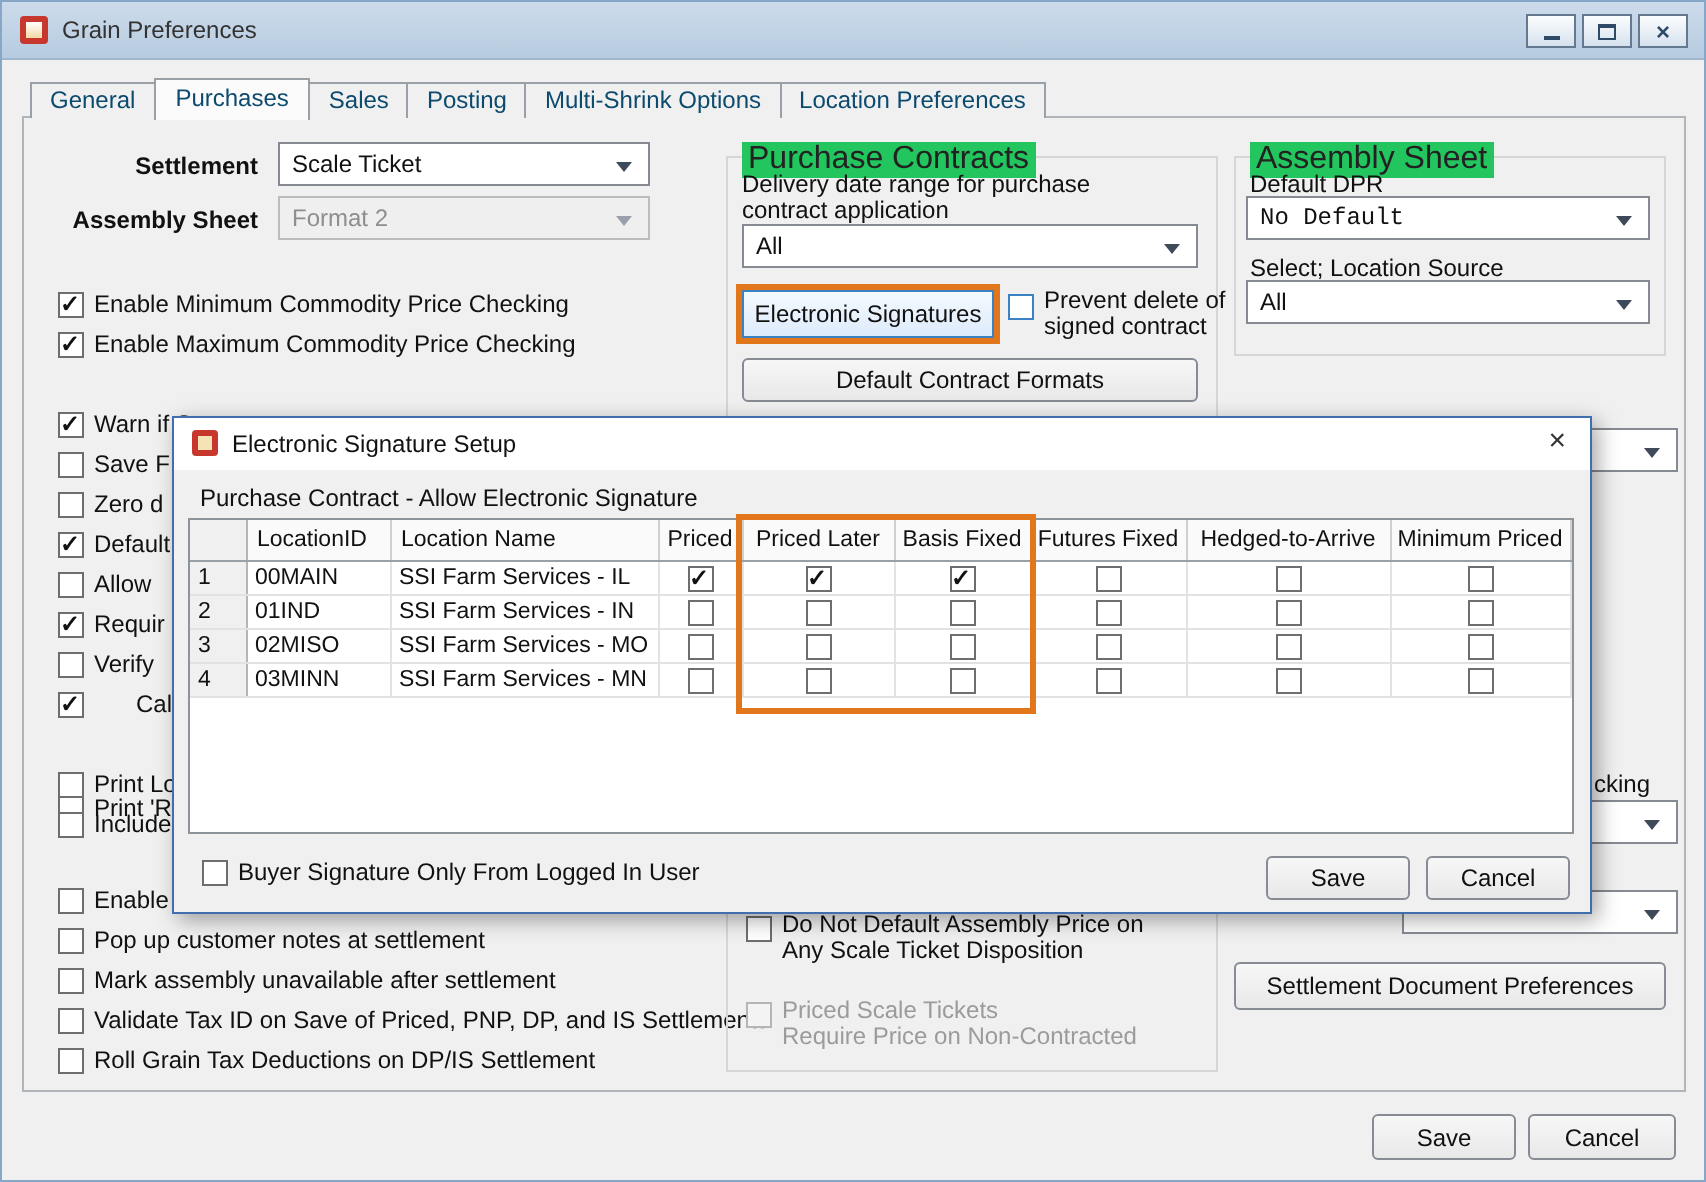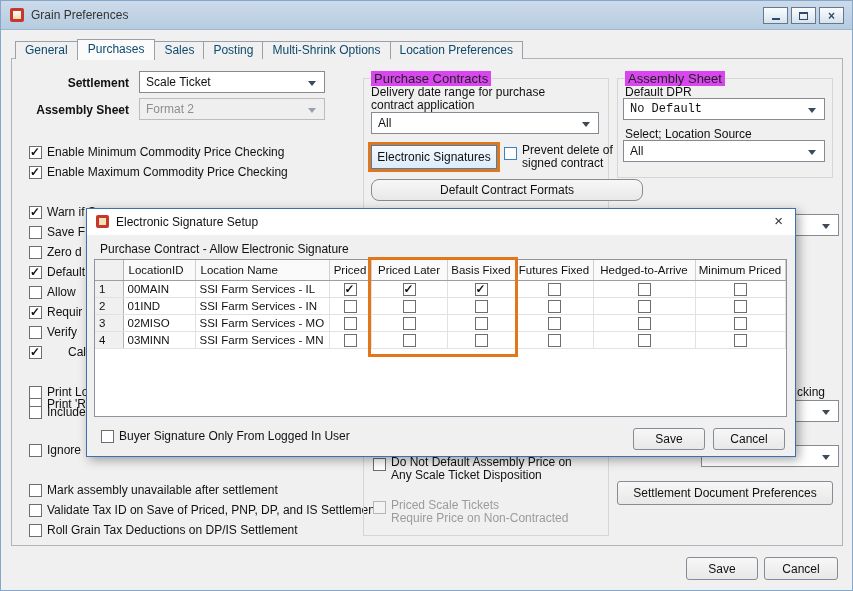--- a/index.html
+++ b/index.html
@@ -17,21 +17,21 @@
 .g-close{font-size:12px;line-height:1;color:#2e4a67;font-weight:bold;}
 .tabs{position:absolute;left:14px;top:37px;display:flex;align-items:flex-end;z-index:6;height:21px;}
 .tab{height:18px;line-height:17px;padding:0 9px;font-size:12px;color:#0c4a6e;background:#f0f0f0;border:1px solid #9aa0a8;border-bottom:none;margin-left:-1px;white-space:nowrap;}
 .tab:first-child{margin-left:0;}
 .tab.active{height:21px;line-height:19px;background:#fbfbfb;margin-bottom:-1px;padding:0 10px;position:relative;z-index:7;}
 .panel{position:absolute;left:10px;top:57px;width:832px;height:488px;border:1px solid #b0b4bb;background:#f0f0f0;}
 .lbl{position:absolute;font-size:12px;color:#111;white-space:nowrap;}
 .lbl.b{font-weight:bold;padding-left:32px;}
 .lbl.r{text-align:right;}
 .group{position:absolute;border:1px solid #d6d6d6;}
-.glabel{position:absolute;font-size:13px;color:#222;background:#d946ef;padding:0 3px;white-space:nowrap;}
+.glabel{position:absolute;font-size:16px;color:#222;background:#22c55e;padding:0 3px;white-space:nowrap;}
 .combo{position:absolute;height:22px;background:#fff;border:1px solid #868b93;font-size:12px;line-height:20px;padding:0 22px 0 6px;color:#111;white-space:nowrap;overflow:hidden;}
 .combo .arr{position:absolute;right:8px;top:9px;width:0;height:0;border-left:4px solid transparent;border-right:4px solid transparent;border-top:5px solid #3e4a5a;}
 .combo.disabled{background:#efefef;color:#8e8e8e;border-color:#bcbcbc;}
 .combo.disabled .arr{border-top-color:#98a0aa;}
 .btn{position:absolute;display:flex;align-items:center;justify-content:center;font-size:12px;color:#111;background:linear-gradient(180deg,#f7f7f7,#e8e8e8);border:1px solid #878c94;border-radius:3px;white-space:nowrap;}
 .btn.focus{border-color:#3a82c4;background:linear-gradient(180deg,#f4faff,#ddebfb);}
 .cbrow{position:absolute;display:flex;gap:5px;font-size:12px;color:#111;align-items:flex-start;}
 .checkbox{width:13px;height:13px;min-width:13px;background:#fff;border:1px solid #6e6e6e;position:relative;display:inline-block;}
 .checkbox.checked::after{content:"✓";position:absolute;left:0;top:-2px;font-size:12px;font-weight:bold;color:#111;}
 .checkbox.blue{border-color:#3a82c4;}
@@ -140,21 +140,25 @@
   <label class="cbrow" style="left:28px;top:385px;">
       <span class="checkbox"></span>
       <span class="cbl">Print Lo</span>
     </label>
   <label class="cbrow" style="left:28px;top:405px;">
       <span class="checkbox"></span>
       <span class="cbl">Include</span>
     </label>
   <label class="cbrow" style="left:28px;top:443px;">
       <span class="checkbox"></span>
-      <span class="cbl">Ignore</span>
+      <span class="cbl">Enable</span>
+    </label>
+  <label class="cbrow" style="left:28px;top:463px;">
+      <span class="checkbox"></span>
+      <span class="cbl">Pop up customer notes at settlement</span>
     </label>
   <label class="cbrow" style="left:28px;top:483px;">
       <span class="checkbox"></span>
       <span class="cbl">Mark assembly unavailable after settlement</span>
     </label>
   <label class="cbrow" style="left:28px;top:503px;">
       <span class="checkbox"></span>
       <span class="cbl">Validate Tax ID on Save of Priced, PNP, DP, and IS Settlements</span>
     </label>
   <label class="cbrow" style="left:28px;top:523px;">
@@ -170,21 +174,21 @@
   <div class="orange-wrap" style="left:367px;top:141px;width:132px;height:30px;">
     <div class="btn focus">Electronic Signatures</div>
   </div>
   <label class="cbrow two" style="left:503px;top:143px;">
     <span class="checkbox blue" style="margin-top:3px;"></span>
     <span class="cbl">
         <div>Prevent delete of</div>
         <div>signed contract</div>
       </span>
   </label>
-  <div class="btn" style="left:370px;top:178px;width:272px;height:22px;border-radius:8px;">Default Contract Formats</div>
+  <div class="btn" style="left:370px;top:178px;width:228px;height:22px;">Default Contract Formats</div>
 
   <label class="cbrow two" style="left:372px;top:455px;">
     <span class="checkbox" style="margin-top:2px;"></span>
     <span class="cbl">
         <div>Do Not Default Assembly Price on</div>
         <div>Any Scale Ticket Disposition</div>
       </span>
   </label>
   <label class="cbrow two disabled" style="left:372px;top:498px;">
     <span class="checkbox" style="margin-top:2px;"></span>

